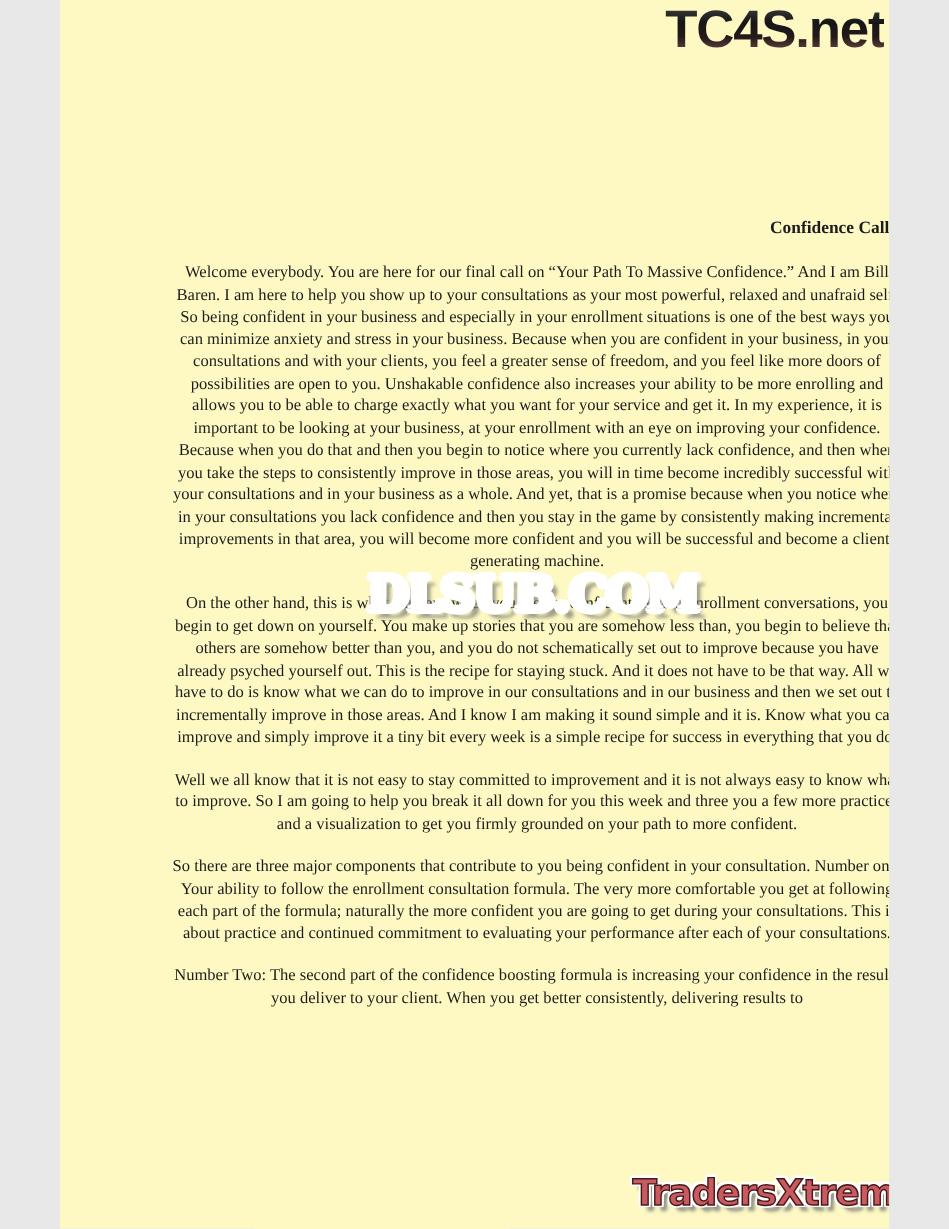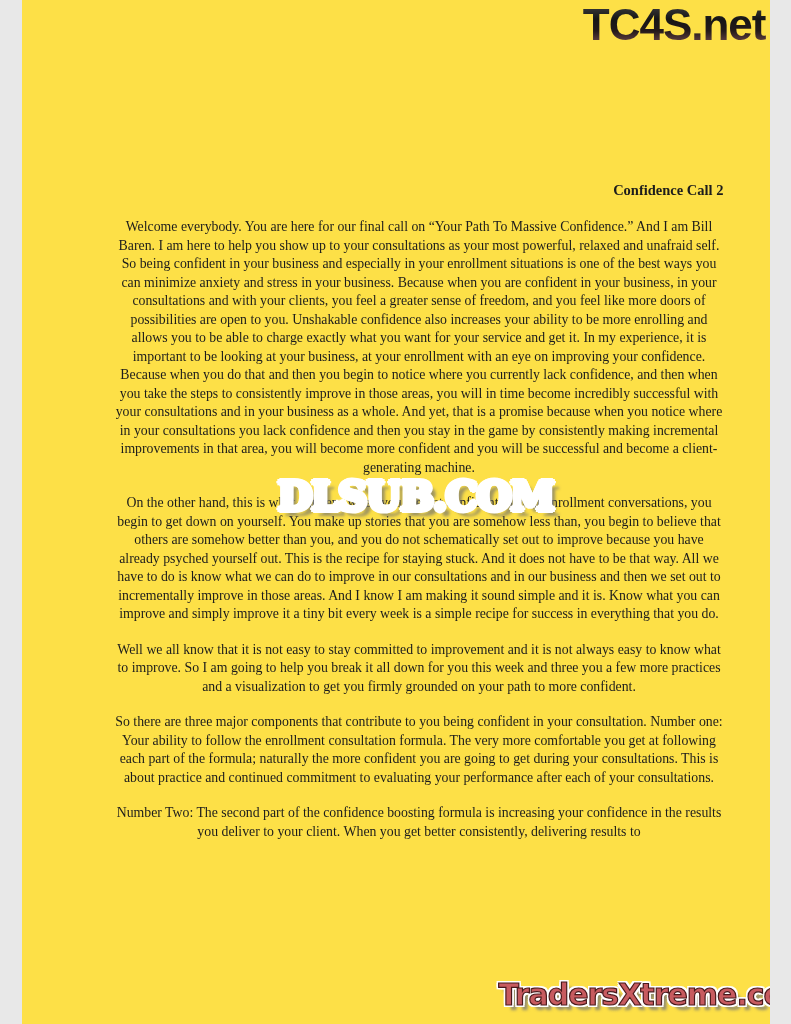--- a/index.html
+++ b/index.html
@@ -1,24 +1,24 @@
 <!DOCTYPE html>
 <html><head>
 <meta charset="utf-8">
 <style>
   * { margin: 0; padding: 0; box-sizing: border-box; }
   html, body { background: #e8e8e8; }
   body { font-family: "Liberation Serif", serif; }
 
   .page {
     position: relative;
-    width: 748px;
+    width: 691px;
     height: 1024px;
     margin: 0 auto;
-    background: #fde047;
+    background: #fef9c3;
     overflow: hidden;
   }
 
   
   .tc4s-logo {
     position: absolute;
     top: 0px;
     right: 4px;
     font-family: "Liberation Sans", sans-serif;
     font-weight: 700;

